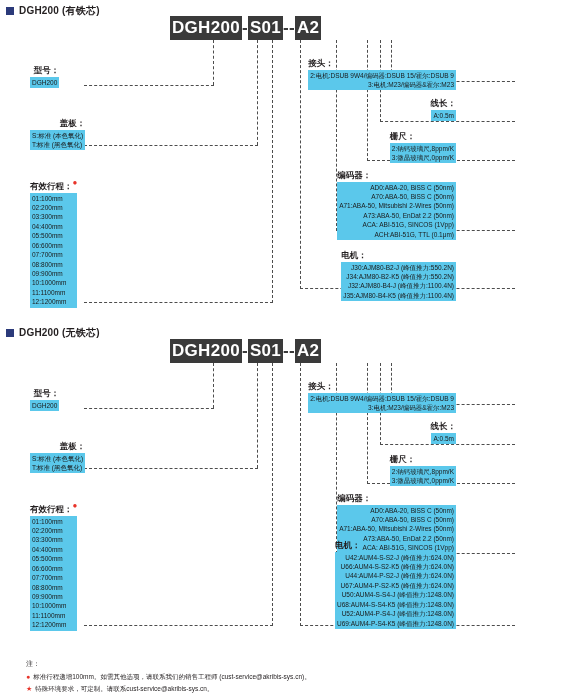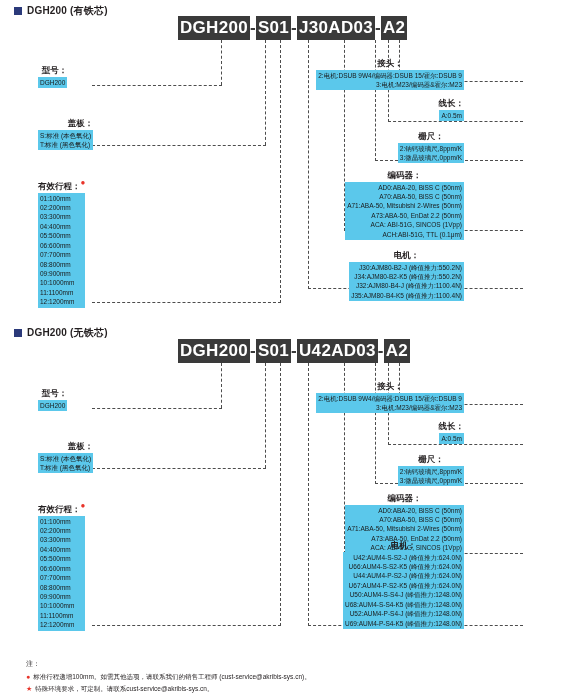--- a/index.html
+++ b/index.html
@@ -9,21 +9,21 @@
   }
   body {
     width: 573px; height: 696px;
     font-family: "Liberation Sans", "DejaVu Sans", sans-serif;
     color: #231f20;
     position: relative;
     overflow: hidden;
   }
 
   
-  .section { position: absolute; left: 8px; width: 464px; }
+  .section { position: absolute; left: 0; width: 464px; }
   #section-1 { top: 0px;   height: 320px; }
   #section-2 { top: 322px; height: 330px; }
 
   
   .sec-head {
     position: absolute; left: 6px; top: 4px;
     display: flex; align-items: center; gap: 5px;
     font-size: 10px; font-weight: bold; letter-spacing: .2px;
     white-space: nowrap;
   }
@@ -59,21 +59,21 @@
     font-size: 8.5px; font-weight: bold; line-height: 1.25;
     padding-bottom: 1px;
   }
   .callout .co-body {
     background: #5bc8eb; color: #1a1a1a;
     font-size: 6.5px; line-height: 1.45;
     padding: 1px 2px;
   }
   .callout.left  .co-title { text-align: right; }
   .callout.left  .co-body  { text-align: left; }
-  .callout.right .co-title { text-align: center; }
+  .callout.right .co-title { text-align: left; }
   .callout.right .co-body  { text-align: right; }
   .co-body div { white-space: nowrap; }
 
   .sup-dot {
     color: #e8342a; font-size: 8px; vertical-align: super;
     line-height: 0;
   }
 
   
   #footer-notes {
@@ -93,21 +93,20 @@
   <div class="sec-head">
     <span class="sec-bullet"></span>
     <span>DGH200 (有铁芯)</span>
   </div>
 
   <div class="pn" id="pn-1">
     <span class="pn-seg">DGH200</span>
     <span class="pn-dash">-</span>
     <span class="pn-seg">S01</span>
     <span class="pn-dash">-</span>
-    <span class="pn-seg">J30AD03</span>
     <span class="pn-dash">-</span>
     <span class="pn-seg">A2</span>
   </div>
 
   <div class="vline" style="left:213px; top:40px;  height:45px;"></div>
   <div class="hline" style="left:84px;  top:85px;  width:130px;"></div>
 
   <div class="vline" style="left:257px; top:40px;  height:105px;"></div>
   <div class="hline" style="left:84px;  top:145px; width:174px;"></div>
 
@@ -213,21 +212,20 @@
   <div class="sec-head">
     <span class="sec-bullet"></span>
     <span>DGH200 (无铁芯)</span>
   </div>
 
   <div class="pn" id="pn-2" style="left:170px; top:17px;">
     <span class="pn-seg">DGH200</span>
     <span class="pn-dash">-</span>
     <span class="pn-seg">S01</span>
     <span class="pn-dash">-</span>
-    <span class="pn-seg">U42AD03</span>
     <span class="pn-dash">-</span>
     <span class="pn-seg">A2</span>
   </div>
 
   <div class="vline" style="left:213px; top:41px;  height:45px;"></div>
   <div class="hline" style="left:84px;  top:86px;  width:130px;"></div>
 
   <div class="vline" style="left:257px; top:41px;  height:105px;"></div>
   <div class="hline" style="left:84px;  top:146px; width:174px;"></div>
 

